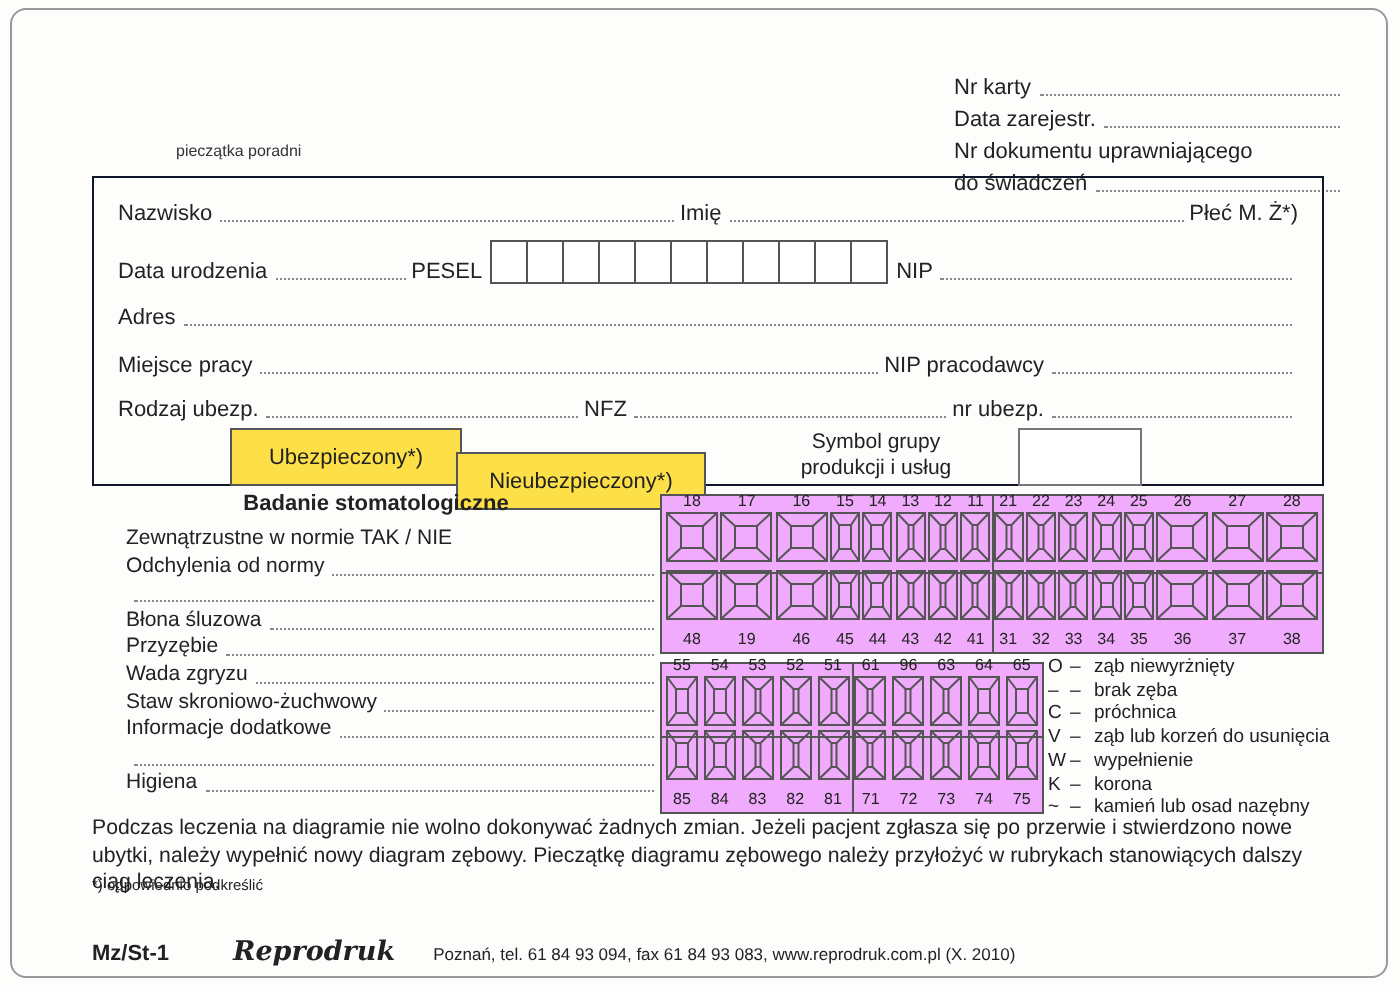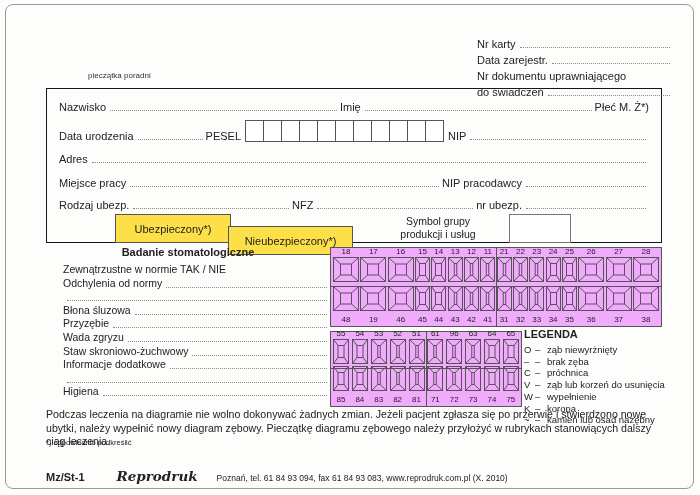--- a/index.html
+++ b/index.html
@@ -781,21 +781,20 @@
               <line x1="0.5" y1="24.5" x2="5" y2="18.5" stroke="#555" stroke-width="1" fill="none"></line>
               <line x1="15.5" y1="24.5" x2="11" y2="18.5" stroke="#555" stroke-width="1" fill="none"></line>
             </svg></div>
           <div class="tnum">75</div>
         </div>
       </div>
     <div class="midline"></div>
   </div>
 
   <div class="legend">
-    <h3>LEGENDA</h3>
     <div id="legendItems">
         <div class="litem">
           <span class="lsym">O</span>
           <span class="ldash">–</span>
           <span>ząb niewyrżnięty</span>
         </div>
         <div class="litem">
           <span class="lsym">–</span>
           <span class="ldash">–</span>
           <span>brak zęba</span>

